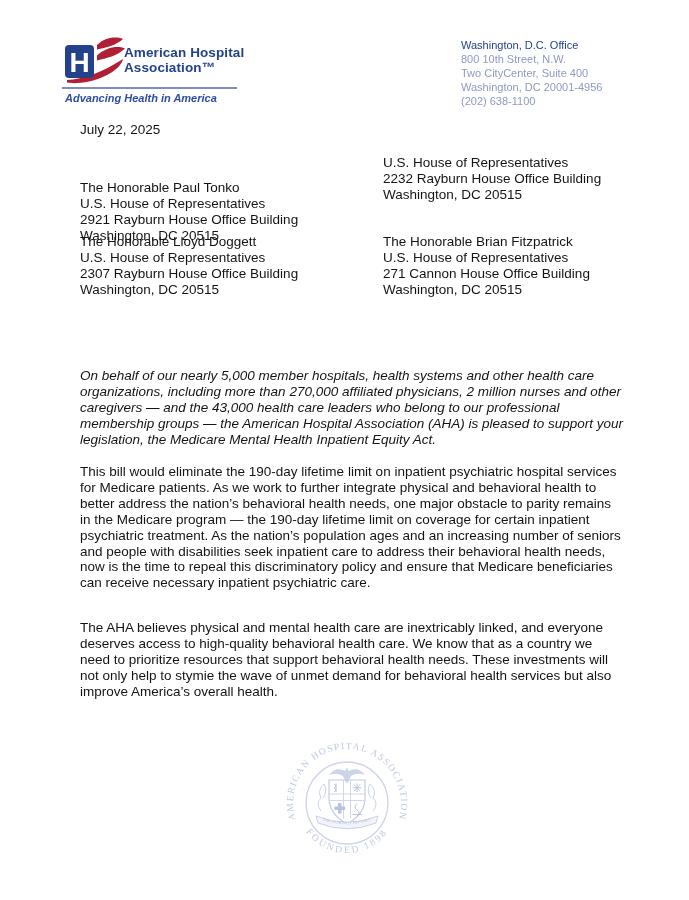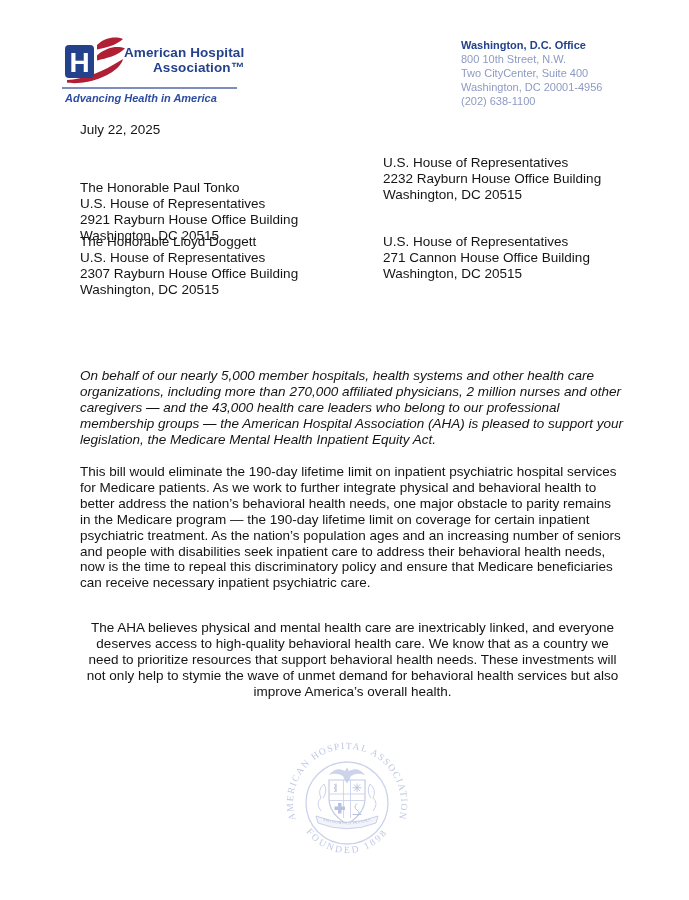--- a/index.html
+++ b/index.html
@@ -7,46 +7,46 @@
     position:relative; width:689px; height:900px; margin:0 auto;
     background:#ffffff; overflow:hidden;
     font-family:"Liberation Sans", sans-serif; color:#141414;
   }
 
   
   .logo-svg { position:absolute; left:58px; top:32px; width:68px; height:56px; }
   .logo-text {
     position:absolute; left:124px; top:46px;
     font-size:13.5px; font-weight:bold; line-height:14.5px;
-    color:#24418c; letter-spacing:.1px;text-align:right;
+    color:#24418c; letter-spacing:.1px;
   }
   .logo-rule { position:absolute; left:62px; top:87px; width:175px; height:2px; background:#7d8dc1; }
   .tagline {
     position:absolute; left:65px; top:92px;
     font-size:11px; font-style:italic; font-weight:600; color:#2d4da1;
   }
   .office { position:absolute; left:461px; top:38px; font-size:11px; line-height:14px; }
-  .office-title { font-weight:bold; color:#24418c; }
+  .office-title { font-weight:normal; color:#24418c; }
   .office-line { color:#8e9ac3; }
 
   
   .date { position:absolute; left:80px; top:122px; font-size:13.5px; }
   .recip { position:absolute; font-size:13.5px; line-height:15.9px; }
   .recip.r0 { left:80px;  top:155px;margin-top:25px; }
   .recip.r1 { left:383px; top:155px; }
   .recip.r2 { left:80px;  top:234px; }
   .recip.r3 { left:383px; top:234px; }
   .salutation { position:absolute; left:80px; top:323px; font-size:13.5px; }
   .para {
     position:absolute; left:80px; width:545px; margin:0;
     font-size:13.5px; line-height:15.9px; text-align:left;
   }
   .para.p0 { top:368px;font-style:italic; }
   .para.p1 { top:464px; }
-  .para.p2 { top:620px;text-align:center; }
+  .para.p2 { top:620px; }
 
   
   .seal { position:absolute; left:272px; top:728px; width:150px; height:150px; }
   .seal text { font-family:"Liberation Serif", serif; }
   .seal .arc  { font-size:9.5px; letter-spacing:1.4px; fill:#bfc8e4; }
   .seal .arcb { font-size:9.5px; letter-spacing:2.4px; fill:#bfc8e4; }
   .seal .motto { font-size:3.4px; letter-spacing:.5px; fill:#aab6da; }
 </style>
 </head>
 <body>
@@ -95,20 +95,21 @@
   </div>
 
   <div class="recip r2">
     <div>The Honorable Lloyd Doggett</div>
     <div>U.S. House of Representatives</div>
     <div>2307 Rayburn House Office Building</div>
     <div>Washington, DC 20515</div>
   </div>
 
   <div class="recip r3">
+    <div>The Honorable Brian Fitzpatrick</div>
     <div>U.S. House of Representatives</div>
     <div>271 Cannon House Office Building</div>
     <div>Washington, DC 20515</div>
   </div>
 
 
   <p class="para p0">On behalf of our nearly 5,000 member hospitals, health systems and other health care organizations, including more than 270,000 affiliated physicians, 2 million nurses and other caregivers — and the 43,000 health care leaders who belong to our professional membership groups — the American Hospital Association (AHA) is pleased to support your legislation, the Medicare Mental Health Inpatient Equity Act.</p>
   <p class="para p1">This bill would eliminate the 190-day lifetime limit on inpatient psychiatric hospital services for Medicare patients. As we work to further integrate physical and behavioral health to better address the nation’s behavioral health needs, one major obstacle to parity remains in the Medicare program — the 190-day lifetime limit on coverage for certain inpatient psychiatric treatment. As the nation’s population ages and an increasing number of seniors and people with disabilities seek inpatient care to address their behavioral health needs, now is the time to repeal this discriminatory policy and ensure that Medicare beneficiaries can receive necessary inpatient psychiatric care.</p>
   <p class="para p2">The AHA believes physical and mental health care are inextricably linked, and everyone deserves access to high-quality behavioral health care. We know that as a country we need to prioritize resources that support behavioral health needs. These investments will not only help to stymie the wave of unmet demand for behavioral health services but also improve America’s overall health.</p>
 

